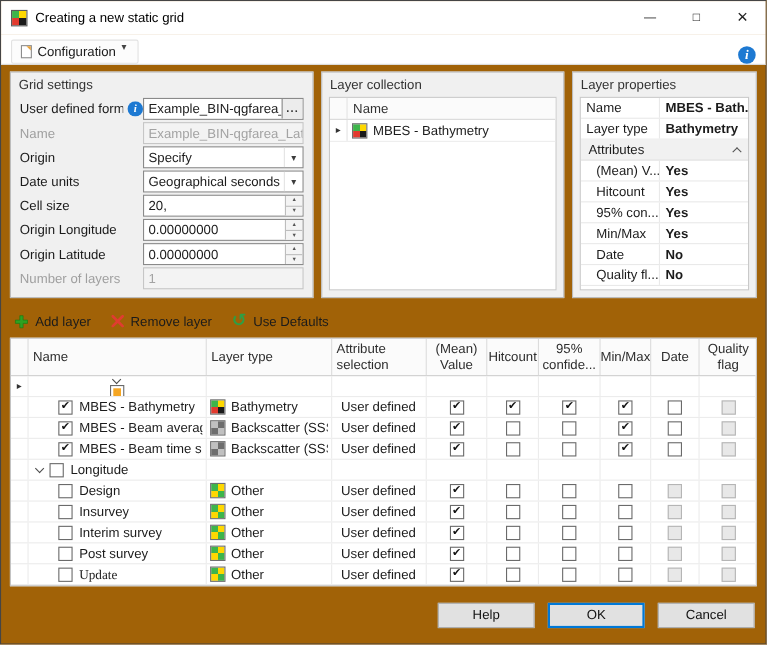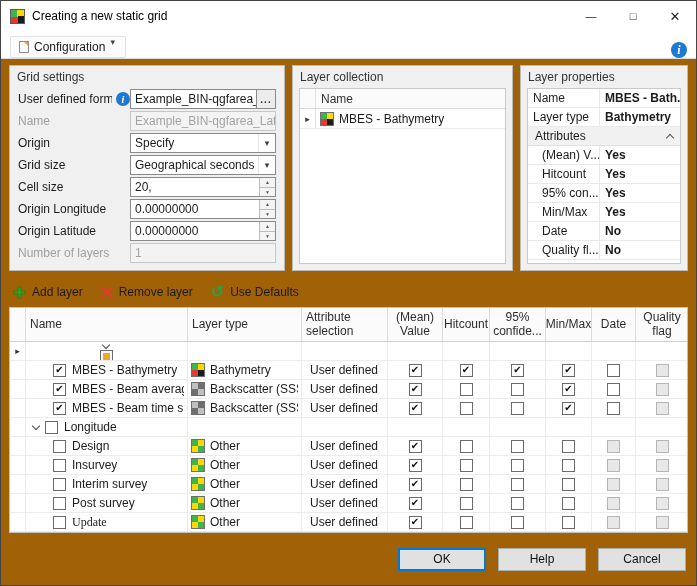--- a/index.html
+++ b/index.html
@@ -154,21 +154,21 @@
             <span class="gs-label-wrap">
               <span class="gs-label">Origin</span>
             </span>
             <div class="ctl">
               <span class="ctl-val">Specify</span>
               <span class="combo-btn"></span>
             </div>
           </div>
           <div class="gs-row">
             <span class="gs-label-wrap">
-              <span class="gs-label">Grid size</span>
+              <span class="gs-label">Date units</span>
             </span>
             <div class="ctl">
               <span class="ctl-val">Geographical seconds</span>
               <span class="combo-btn"></span>
             </div>
           </div>
           <div class="gs-row">
             <span class="gs-label-wrap">
               <span class="gs-label">Cell size</span>
             </span>
@@ -598,18 +598,18 @@
             <span class="cb disabled"></span>
           </div>
           <div class="lt-c cell-cb" style="width: 53px;">
             <span class="cb disabled"></span>
           </div>
         </div>
       </div>
   </div>
 
   <div class="footer">
+    <button class="btn">Help</button>
     <button class="btn primary">OK</button>
-    <button class="btn">Help</button>
     <button class="btn">Cancel</button>
   </div>
 
 </div>
 
 </body></html>

